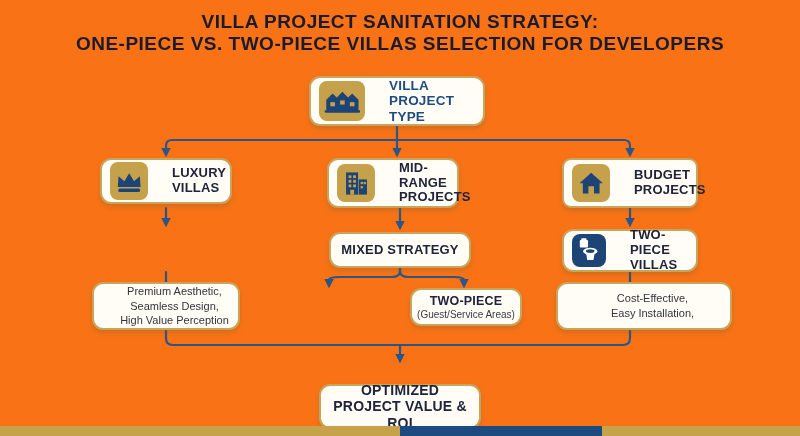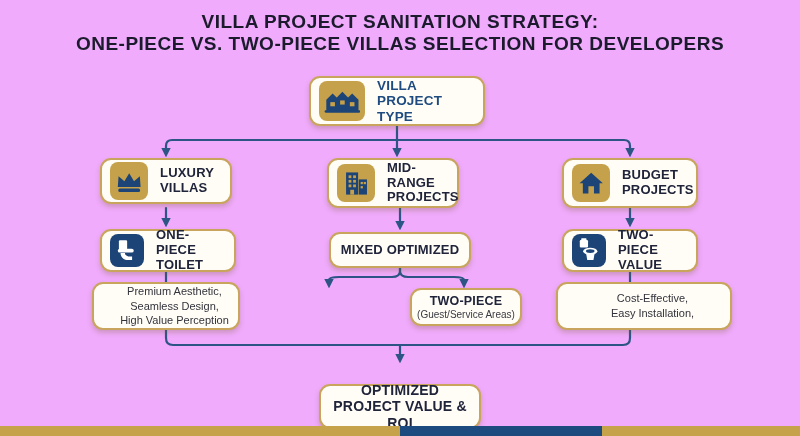--- a/index.html
+++ b/index.html
@@ -1,38 +1,38 @@
 <!DOCTYPE html>
 <html><head>
 <meta charset="utf-8">
 <style>
   html,body{margin:0;padding:0;}
   body{
     width:800px;height:436px;overflow:hidden;
     font-family:"Liberation Sans",sans-serif;
     background:#F1ECDD;
   }
-  .canvas{position:relative;width:800px;height:436px;background:#f0abfc;}
+  .canvas{position:relative;width:800px;height:436px;background:#f97316;}
 
   .title{
     position:absolute;top:11px;left:0;width:100%;
     text-align:center;color:#1B1B2D;font-weight:bold;
     font-size:19px;line-height:22px;letter-spacing:.5px;
     z-index:3;
   }
 
   .connectors{position:absolute;left:0;top:0;width:800px;height:436px;pointer-events:none;z-index:1;}
 
   .node{
     position:absolute;z-index:2;box-sizing:border-box;
     background:#FFFDF6;border:2px solid #C9A45C;border-radius:11px;
     box-shadow:0 3px 5px rgba(120,95,45,.28);
     display:flex;align-items:center;justify-content:center;
   }
-  .icon-node{justify-content:flex-start;padding:0 8px;gap:12px;}
+  .icon-node{justify-content:flex-start;padding:0 8px;gap:24px;}
 
   .icon-box{flex:0 0 auto;display:flex;align-items:center;justify-content:center;border-radius:8px;}
   .icon-gold{background:#C5A14C;color:#1C4476;}
   .icon-navy{background:#1C4476;color:#FFFFFF;}
   .ib-lg{width:46px;height:40px;}
   .ib-md{width:38px;height:38px;}
   .ib-sm{width:34px;height:33px;}
   .icon-box svg{display:block;width:80%;height:80%;}
   .w{fill:#C5A14C;}
   .nv{fill:#1C4476;}
@@ -121,55 +121,45 @@
         <rect class="w" x="9.6" y="13" width="2.2" height="2.2"></rect>
         <rect class="w" x="15.5" y="11" width="1.8" height="1.8"></rect>
         <rect class="w" x="17.9" y="11" width="1.8" height="1.8"></rect>
         <rect class="w" x="15.5" y="14.3" width="1.8" height="1.8"></rect>
         <rect class="w" x="7.3" y="17.2" width="3" height="3.8"></rect>
       </svg>
     </span>
     <span class="label">MID-RANGE PROJECTS</span>
   </div>
 
-  <div class="node icon-node" style="left:562px;top:158px;width:136px;height:50px;">
+  <div class="node icon-node" style="left:562px;top:158px;width:136px;height:50px;border-radius:9px;">
     <span class="icon-box icon-gold ib-md">
       <svg viewBox="0 0 24 24">
         <path class="nv" d="M12 3.8 L2.8 12 H5.4 V20.2 H9.8 V14.4 H14.2 V20.2 H18.6 V12 H21.2 Z"></path>
       </svg>
     </span>
     <span class="label">BUDGET PROJECTS</span>
   </div>
 
-  <div class="node icon-node" style="left:100px;top:229px;width:136px;height:43px;">
-    <span class="icon-box icon-navy ib-sm">
-      <svg viewBox="0 0 24 24" fill="#FFFFFF">
-        <rect x="5" y="3" width="7.5" height="8.5" rx="1"></rect>
-        <rect x="4" y="10.6" width="14.5" height="3.6" rx="1.8"></rect>
-        <path d="M6.5 14.5 C6.5 18.6 9.5 21 13.5 21 L17 21 L17 17.8 L15.5 17.8 C12 17.8 10.5 16.4 10.5 14.5 Z"></path>
-      </svg>
-    </span>
-    <span class="label">ONE-PIECE TOILET</span>
-  </div>
 
   <div class="node" style="left:329px;top:232px;width:142px;height:36px;">
-    <span class="label center-label">MIXED OPTIMIZED</span>
+    <span class="label center-label">MIXED STRATEGY</span>
   </div>
 
   <div class="node icon-node" style="left:562px;top:229px;width:136px;height:43px;">
     <span class="icon-box icon-navy ib-sm">
       <svg viewBox="0 0 24 24" fill="#FFFFFF">
         <rect x="4" y="2.8" width="7.5" height="6.8" rx="1"></rect>
         <rect x="5.3" y="1.2" width="4.8" height="1.8" rx="0.6"></rect>
         <ellipse cx="13.5" cy="13" rx="6.5" ry="3.2"></ellipse>
         <ellipse cx="13.5" cy="12.8" rx="3.9" ry="1.7" fill="#1C4476"></ellipse>
         <path d="M9.8 15.4 L17.4 15.4 L16.4 21 L10.8 21 Z"></path>
       </svg>
     </span>
-    <span class="label">TWO-PIECE VALUE</span>
+    <span class="label">TWO-PIECE VILLAS</span>
   </div>
 
   <div class="node" style="left:92px;top:282px;width:148px;height:48px;">
     <div class="note">
       <span>Premium Aesthetic,</span>
       <span>Seamless Design,</span>
       <span>High Value Perception</span>
     </div>
   </div>
 

